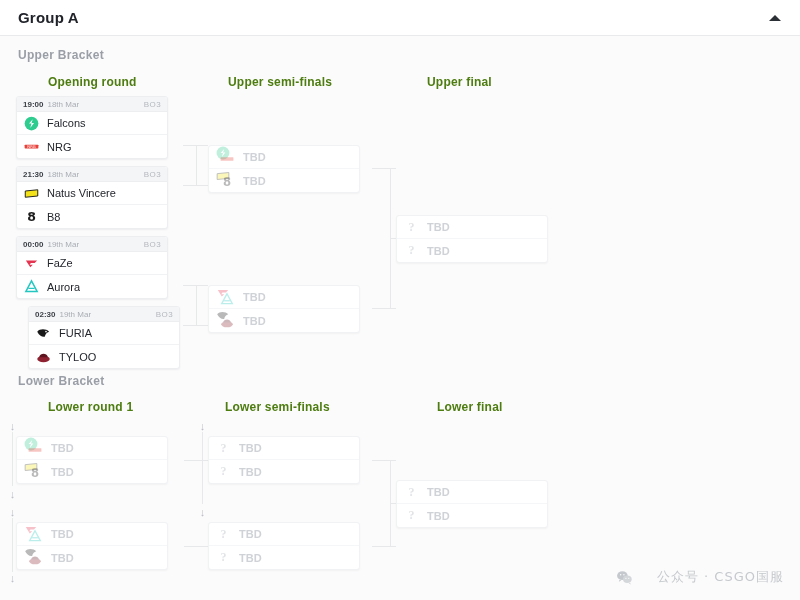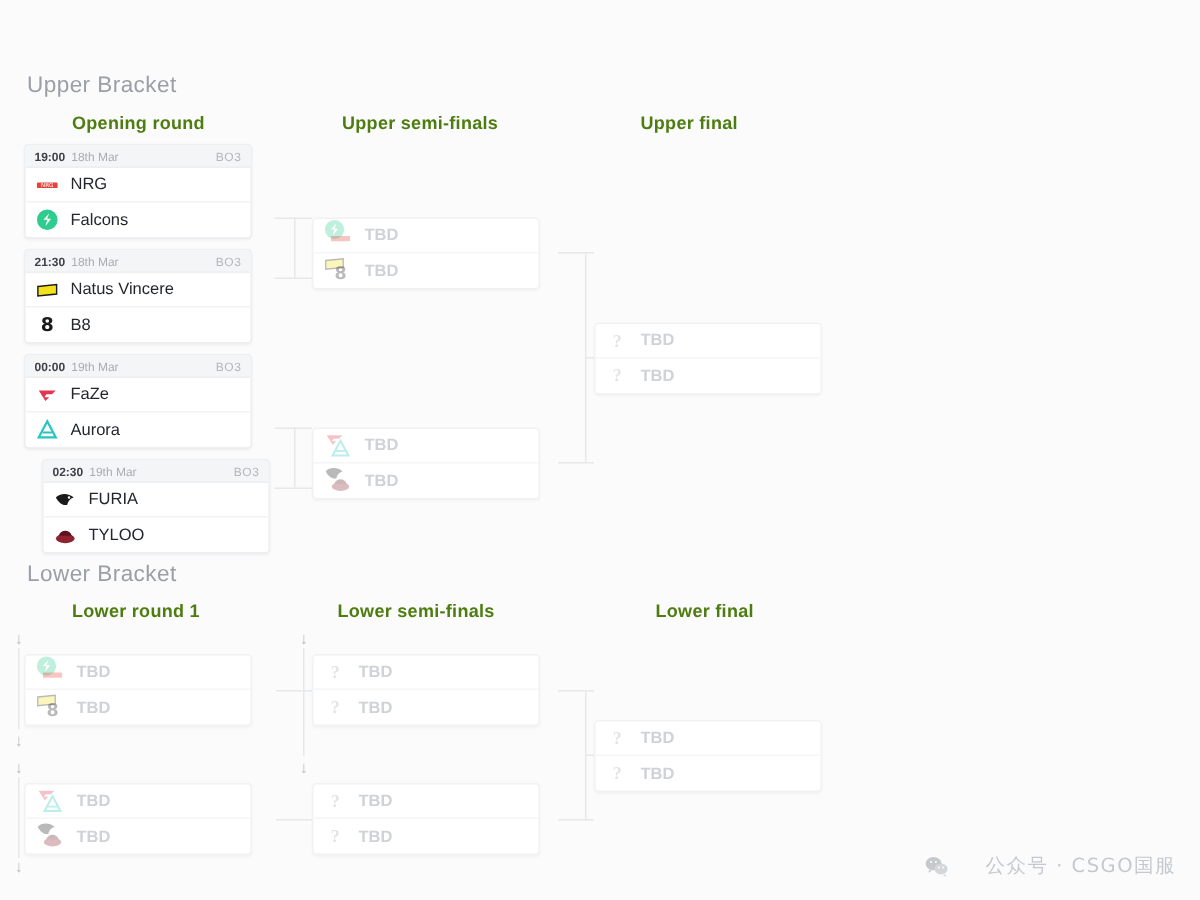--- a/index.html
+++ b/index.html
@@ -32,21 +32,21 @@
   .chev-up {
     width: 0; height: 0;
     border-left: 6px solid transparent;
     border-right: 6px solid transparent;
     border-bottom: 6px solid #2b2f36;
   }
 
   
   .bracket-label {
     position: absolute;
-    font-size: 15px; font-weight: normal; color: #9a9ea6;
+    font-size: 12px; font-weight: bold; color: #9a9ea6;
     letter-spacing: .3px;
   }
   .round-title {
     position: absolute;
     font-size: 12px; font-weight: bold; color: #4d7c0f;
     letter-spacing: .2px;
     text-align: left;
   }
 
   
@@ -129,20 +129,26 @@
     font-size: 13px; color: #9aa0a6; letter-spacing: 1px;
     font-family: "DejaVu Sans", sans-serif;
   }
   .wm-icon { width: 17px; height: 17px; }
 </style>
 </head>
 <body>
 
 <div id="root">
 
+  <div class="group-header">
+    <div class="group-title">Group A</div>
+    <div class="collapse-btn">
+      <span class="chev-up"></span>
+    </div>
+  </div>
 
   <div class="bracket-label" style="left:18px; top:48px;">Upper Bracket</div>
 
   <div class="round-title" style="left:48px; top:75px;">Opening round</div>
   <div class="round-title" style="left:228px; top:75px;">Upper semi-finals</div>
   <div class="round-title" style="left:427px; top:75px;">Upper final</div>
 
   <div class="conn h" style="left:183px; top:145px; width:25px;"></div>
   <div class="conn h" style="left:183px; top:185px; width:25px;"></div>
   <div class="conn v" style="left:196px; top:145px; height:40px;"></div>
@@ -158,34 +164,34 @@
 
   <div class="match" style="left:16px; top:96px;">
     <div class="match-head">
       <span class="m-time">19:00</span>
       <span class="m-date">18th Mar</span>
       <span class="m-bo">BO3</span>
     </div>
     <div class="team-row">
       <span class="logo">
         <svg viewBox="0 0 24 24">
+            <circle cx="12" cy="12" r="11" fill="#2ecc8f"></circle>
+            <path d="M14 5 L8 12 h4 l-2 7 6-8 h-4z" fill="#ffffff"></path>
+          </svg>
+      </span>
+      <span class="team-name">Falcons</span>
+    </div>
+    <div class="team-row">
+      <span class="logo">
+        <svg viewBox="0 0 24 24">
             <rect x="1" y="9" width="22" height="6" rx="1" fill="#e8413a"></rect>
             <text x="12" y="14" font-size="6" fill="#fff" text-anchor="middle" font-family="DejaVu Sans">NRG</text>
           </svg>
       </span>
       <span class="team-name">NRG</span>
-    </div>
-    <div class="team-row">
-      <span class="logo">
-        <svg viewBox="0 0 24 24">
-            <circle cx="12" cy="12" r="11" fill="#2ecc8f"></circle>
-            <path d="M14 5 L8 12 h4 l-2 7 6-8 h-4z" fill="#ffffff"></path>
-          </svg>
-      </span>
-      <span class="team-name">Falcons</span>
     </div>
   </div>
 
   <div class="match" style="left:16px; top:166px;">
     <div class="match-head">
       <span class="m-time">21:30</span>
       <span class="m-date">18th Mar</span>
       <span class="m-bo">BO3</span>
     </div>
     <div class="team-row">

